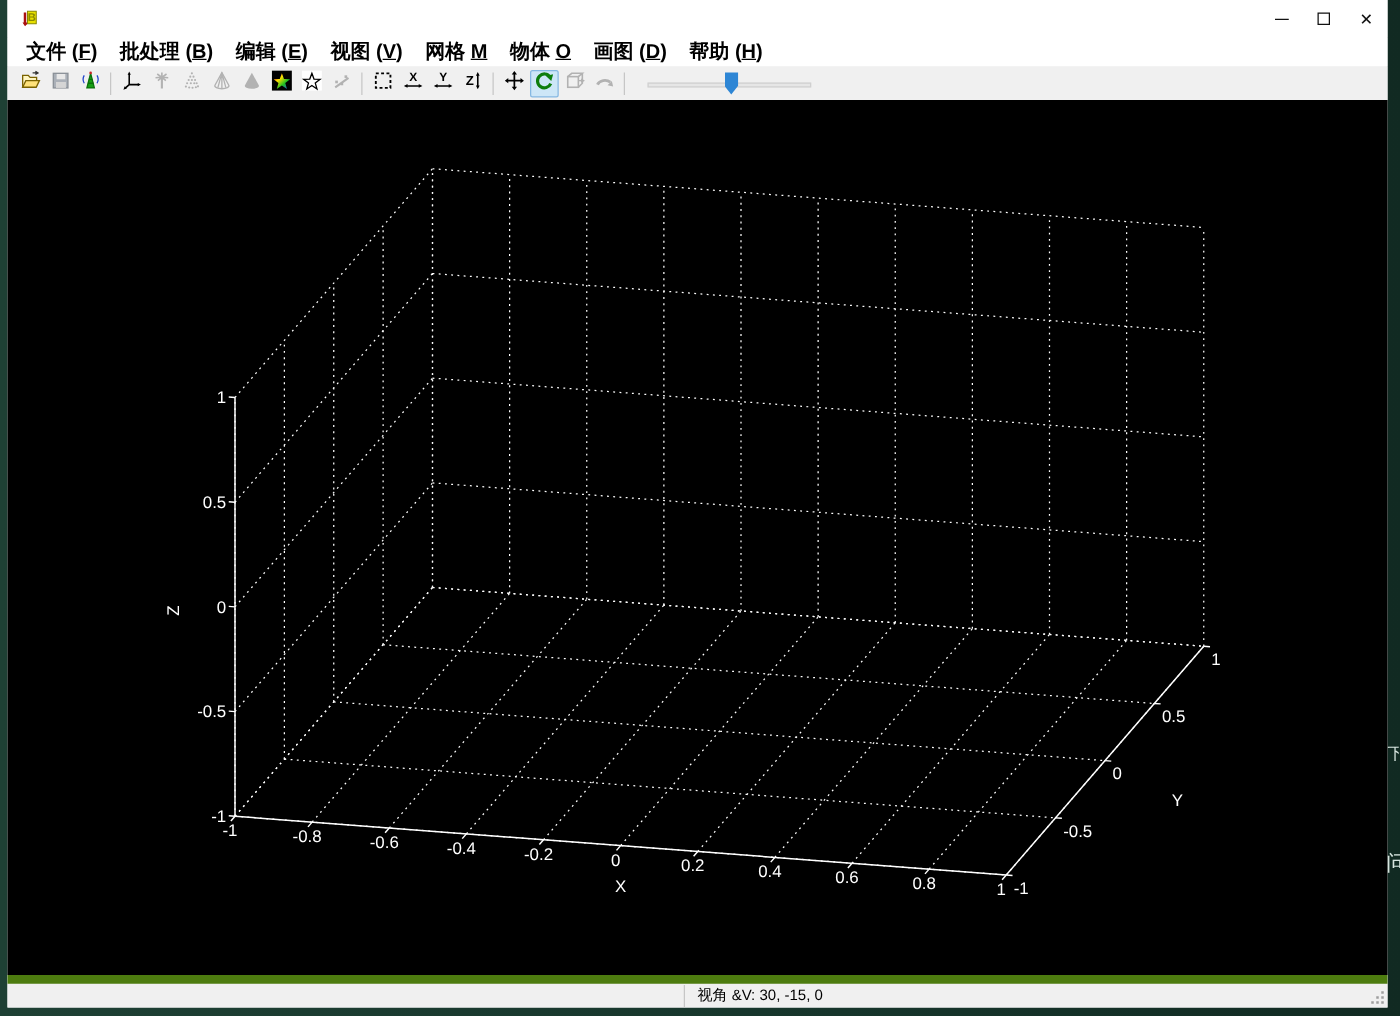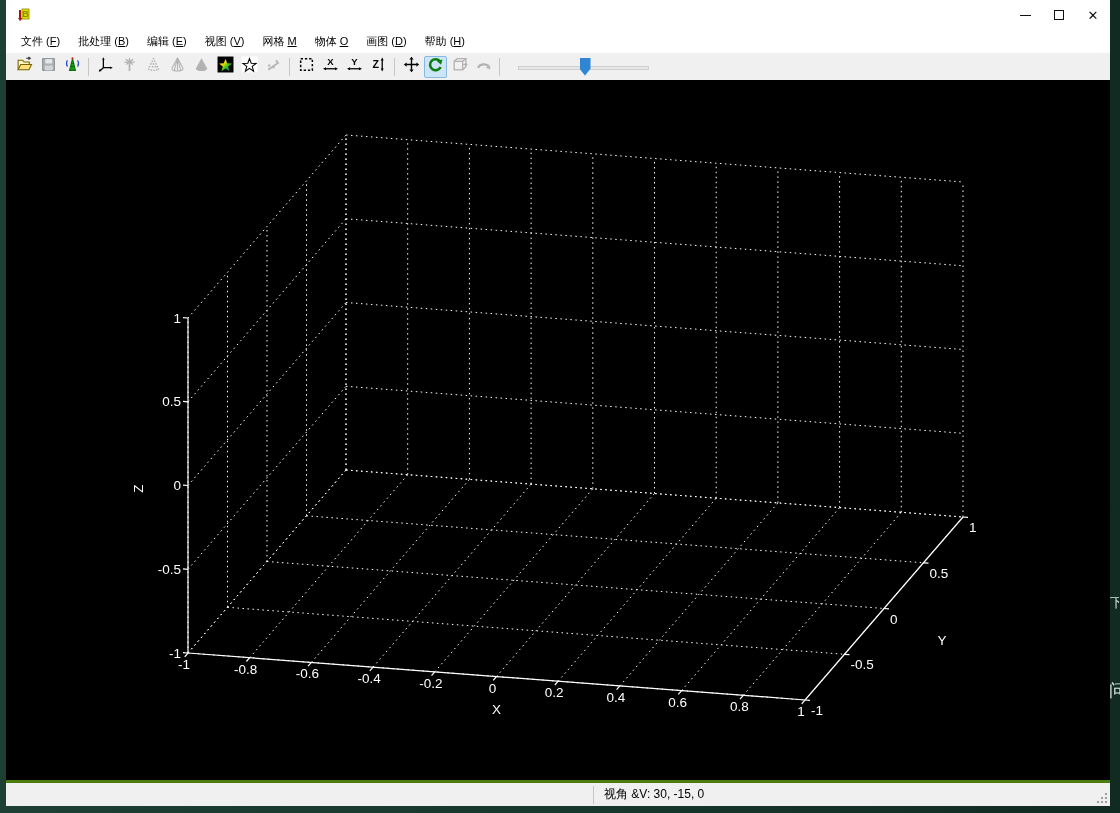--- a/index.html
+++ b/index.html
@@ -15,21 +15,21 @@
   .app-icon { width:16px; height:16px; margin-left:9px; }
   .title-text { flex:1; font-size:12px; color:#000; padding-left:6px; }
   .win-controls { display:flex; height:100%; }
   .win-btn { width:34px; height:100%; display:flex; align-items:center; justify-content:center; color:#111; }
   .glyph-min { width:11px; height:0; border-top:1px solid #111; display:block; }
   .glyph-max { width:10px; height:10px; border:1px solid #111; display:block; }
   .glyph-close { font-size:13px; line-height:1; }
 
   
   .menubar { height:23px; background:#ffffff; display:flex; align-items:center; padding-left:6px; flex:0 0 auto; }
-  .menu-item { font-size:11px; color:#000; padding:2px 9px; white-space:pre; }
+  .menu-item { font-size:16px; color:#000; padding:2px 9px; white-space:pre;font-weight:bold; }
   .menu-item u { text-decoration:underline; }
 
   
   .toolbar { height:27px; background:#f0f0f0; display:flex; align-items:center; padding-left:6px; flex:0 0 auto; }
   .tb-btn { width:23px; height:22px; display:flex; align-items:center; justify-content:center;
     border:1px solid transparent; border-radius:2px; background:transparent; margin:0 0.5px; }
   .tb-btn.active { background:#cde6f7; border-color:#86b8e2; }
   .tb-sep { width:1px; height:18px; background:#c6c6c6; margin:0 4px; }
   .tb-slider { position:relative; width:133px; height:22px; margin-left:14px; }
   .tb-track { position:absolute; left:0; top:10px; width:131px; height:4px;
@@ -38,22 +38,22 @@
     clip-path:polygon(0 0,100% 0,100% 62%,50% 100%,0 62%); }
 
   
   .canvas { height:700px; background:#000000; flex:0 0 auto; position:relative; }
   .canvas svg { display:block; }
   .canvas svg text { fill:#ffffff; font-family:"Liberation Sans","DejaVu Sans",sans-serif; font-size:13.5px; }
   .grid3d { stroke:#ffffff; stroke-width:1; stroke-dasharray:1.5 3.5; fill:none; }
   .axis3d { stroke:#ffffff; stroke-width:1.2; fill:none; }
 
   
-  .statusbar { height:26px; background:#f0f0f0; border-top:3px solid #4d7c0f;
-    display:flex; align-items:center; position:relative; flex:0 0 auto;padding-left:46px; }
+  .statusbar { height:26px; background:#f0f0f0; border-top:7px solid #4d7c0f;
+    display:flex; align-items:center; position:relative; flex:0 0 auto; }
   .sb-pane-left { width:541px; height:100%; }
   .sb-sep { width:1px; height:18px; background:#c6c6c6; }
   .sb-text { font-size:12px; color:#000; padding-left:10px; }
   .sb-grip { position:absolute; right:3px; bottom:3px; width:2px; height:2px; background:#9e9e9e;
     box-shadow:0 -4px #9e9e9e,0 -8px #9e9e9e,-4px 0 #9e9e9e,-4px -4px #9e9e9e,-8px 0 #9e9e9e; }
 
   
   .frag { position:absolute; color:#d6e4de; overflow:hidden; white-space:nowrap; }
   .frag-1 { left:1110px; top:594px; width:9px; font-size:13px; }
   .frag-2 { left:1109px; top:679px; width:11px; font-size:17px; }

